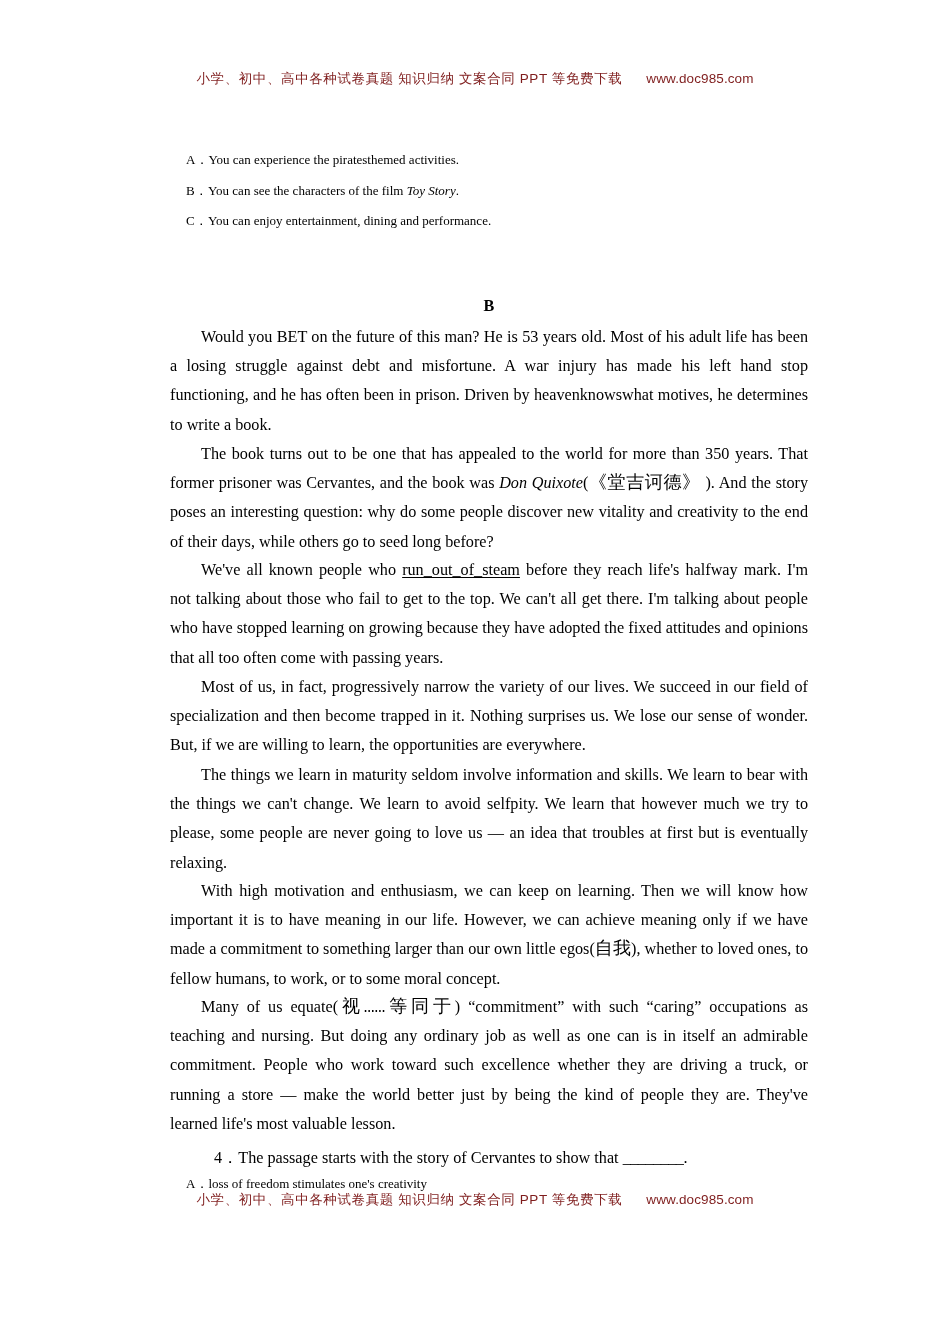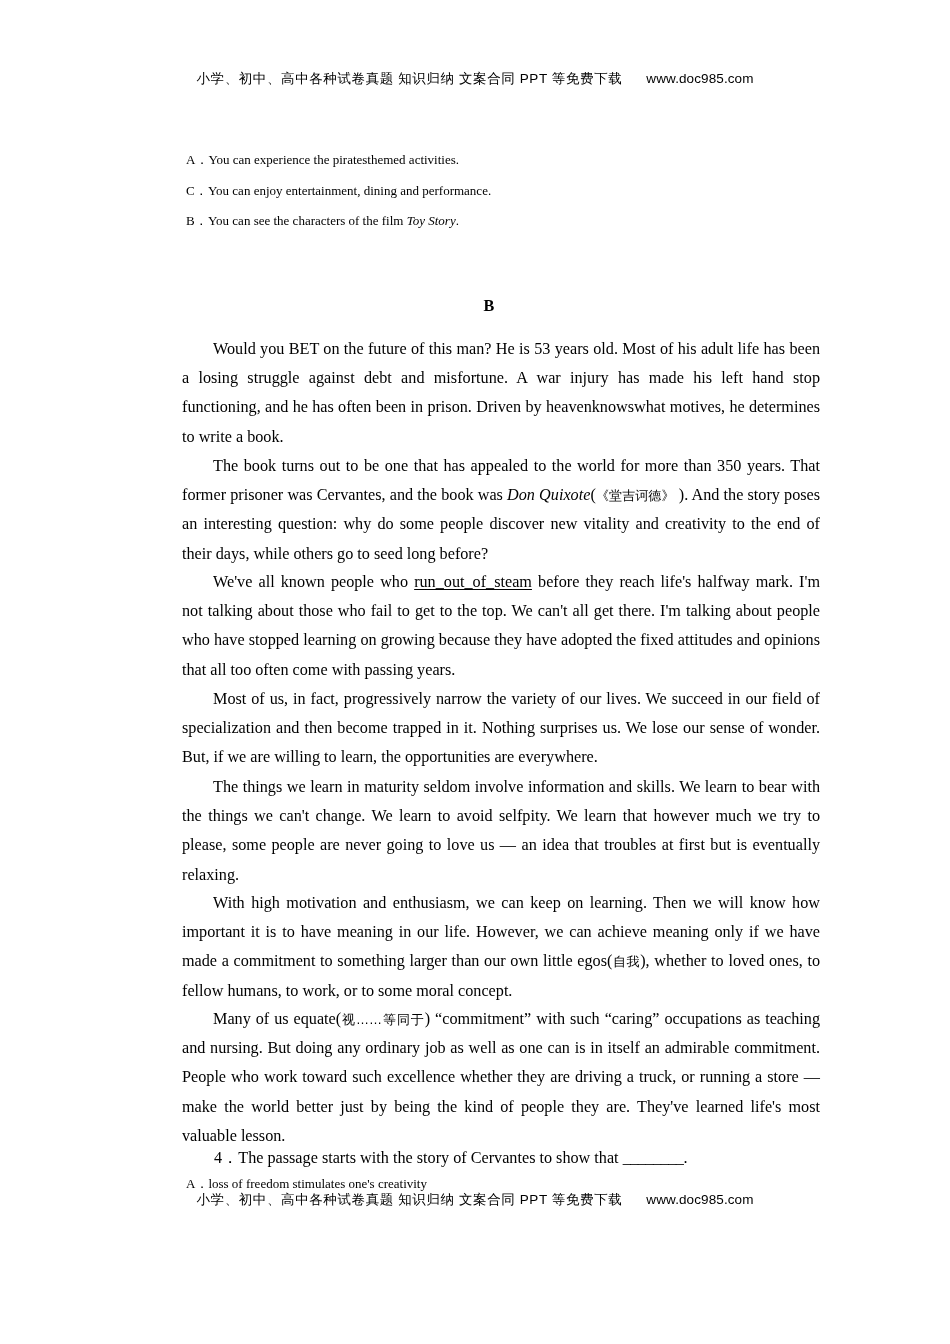--- a/index.html
+++ b/index.html
@@ -25,21 +25,21 @@
   }
 
   
   .watermark {
     position: absolute;
     left: 0;
     width: 950px;
     text-align: center;
     font-family: "Liberation Sans", "DejaVu Sans", sans-serif;
     font-size: 13.5px;
-    color: #000000;
+    color: #7f1d1d;
     letter-spacing: 0.2px;
     white-space: nowrap;
   }
   .watermark .wm-cn { letter-spacing: 0.6px; }
   .watermark .wm-gap { display: inline-block; width: 24px; }
   .watermark .wm-url { letter-spacing: 0.1px; }
 
   .watermark-top    { top: 70px; }
   .watermark-bottom { top: 1191px; }
 
@@ -73,33 +73,33 @@
     text-align: center;
     font-weight: bold;
     font-size: 16.2px;
     line-height: 20px;
     margin: 0;
     padding: 0;
   }
 
   
   .passage-para {
-    margin: 12px;
+    margin: 0;
     padding: 0;
     font-size: 16.2px;
     line-height: 29.2px;
     text-align: justify;
     text-justify: inter-word;
     text-indent: 31px;
     word-spacing: 0px;
   }
   .passage-para i { font-style: italic; }
   .passage-para .cn {
-    font-family: Liberation Sans, sans-serif;
-    font-size: 13px;
+    font-family: Liberation Mono, monospace;
+    font-size: 18px;
   }
   .passage-para .uline {
     text-decoration: underline;
     text-underline-offset: 2px;
   }
 
   
   .question-row {
     margin: 4px;
     font-size: 16.2px;
@@ -126,25 +126,25 @@
 
   <div class="content">
 
     <div class="abs option-list" style="top:145px;">
 
       <div class="option-row">
         <span class="opt-label">A．</span><span class="opt-text">You can experience the piratesthemed activities.</span>
       </div>
 
       <div class="option-row">
-        <span class="opt-label">C．</span><span class="opt-text">You can enjoy entertainment, dining and performance.</span>
+        <span class="opt-label">B．</span><span class="opt-text">You can see the characters of the film </span><i>Toy Story</i><span>.</span>
       </div>
 
       <div class="option-row">
-        <span class="opt-label">B．</span><span class="opt-text">You can see the characters of the film </span><i>Toy Story</i><span>.</span>
+        <span class="opt-label">C．</span><span class="opt-text">You can enjoy entertainment, dining and performance.</span>
       </div>
 
 
     </div>
 
     <div class="abs section-heading" style="top:296px;">B</div>
 
     <p class="abs passage-para" style="top:323px;">Would you BET on the future of this man? He is 53 years old. Most of his adult life has been a losing struggle against debt and misfortune. A war injury has made his left hand stop functioning, and he has often been in prison. Driven by heavenknowswhat motives, he determines to write a book.</p>
 
     <p class="abs passage-para" style="top:440px;"><span>The book turns out to be one that has appealed to the world for more than 350 years. That former prisoner was Cervantes, and the book was </span><i>Don Quixote</i><span>(</span><span class="cn">《堂吉诃德》</span><span> ). And the story poses an interesting question: why do some people discover new vitality and creativity to the end of their days, while others go to seed long before?</span></p>

